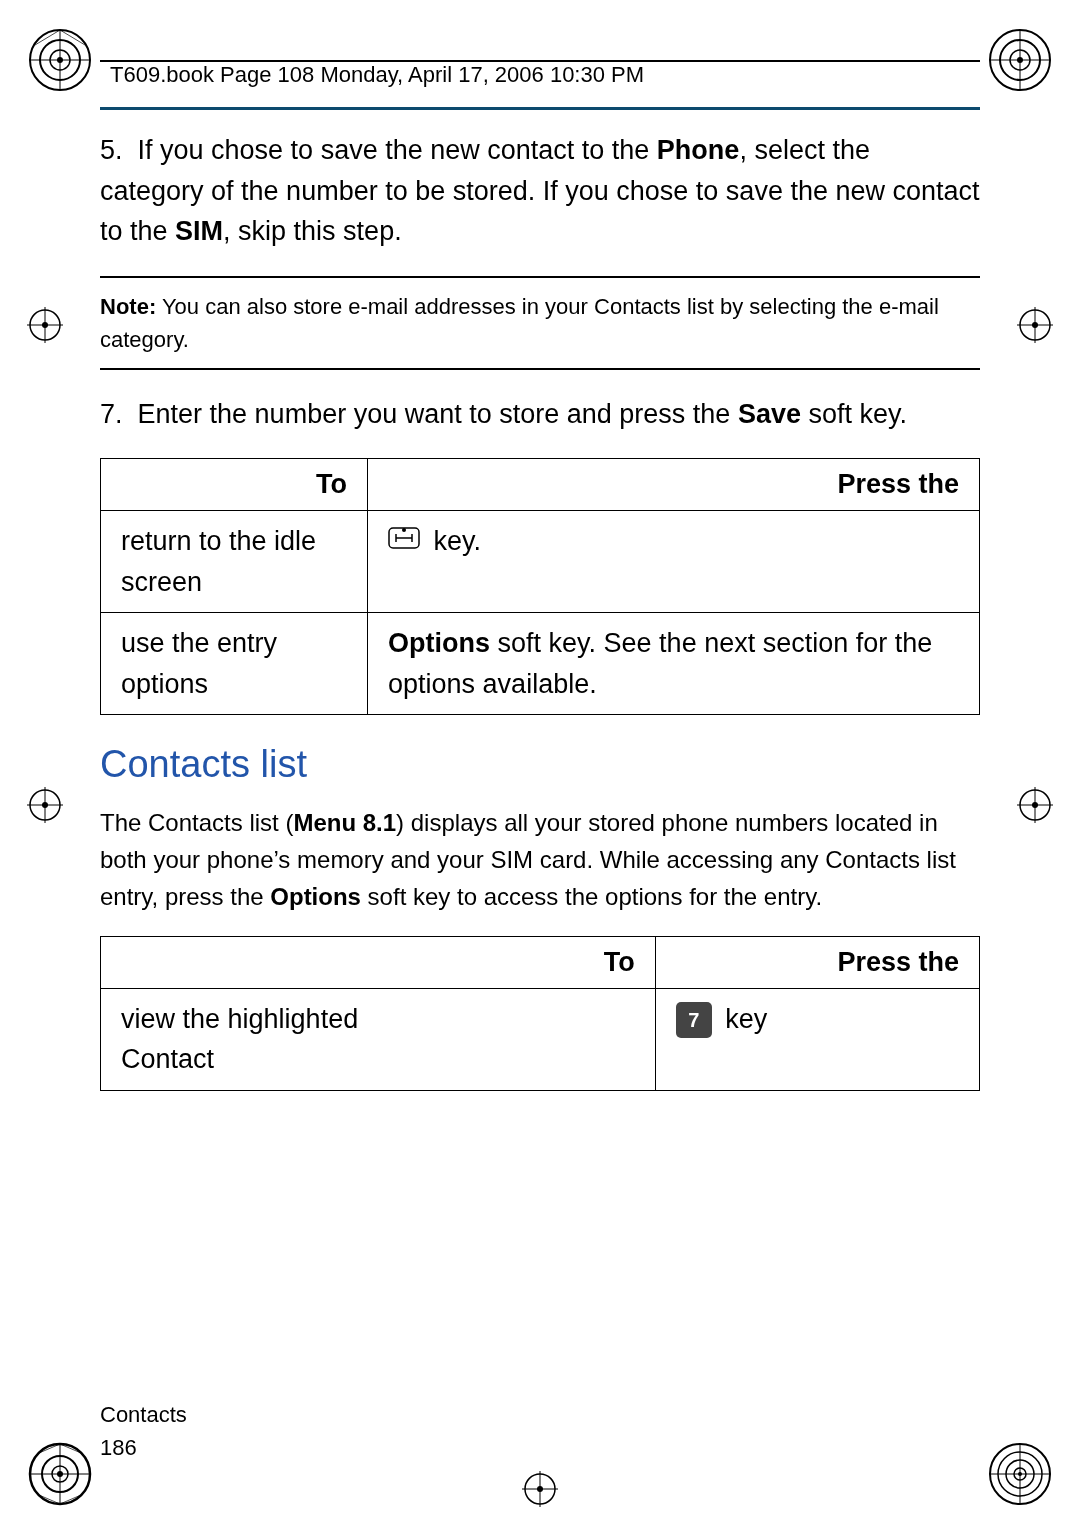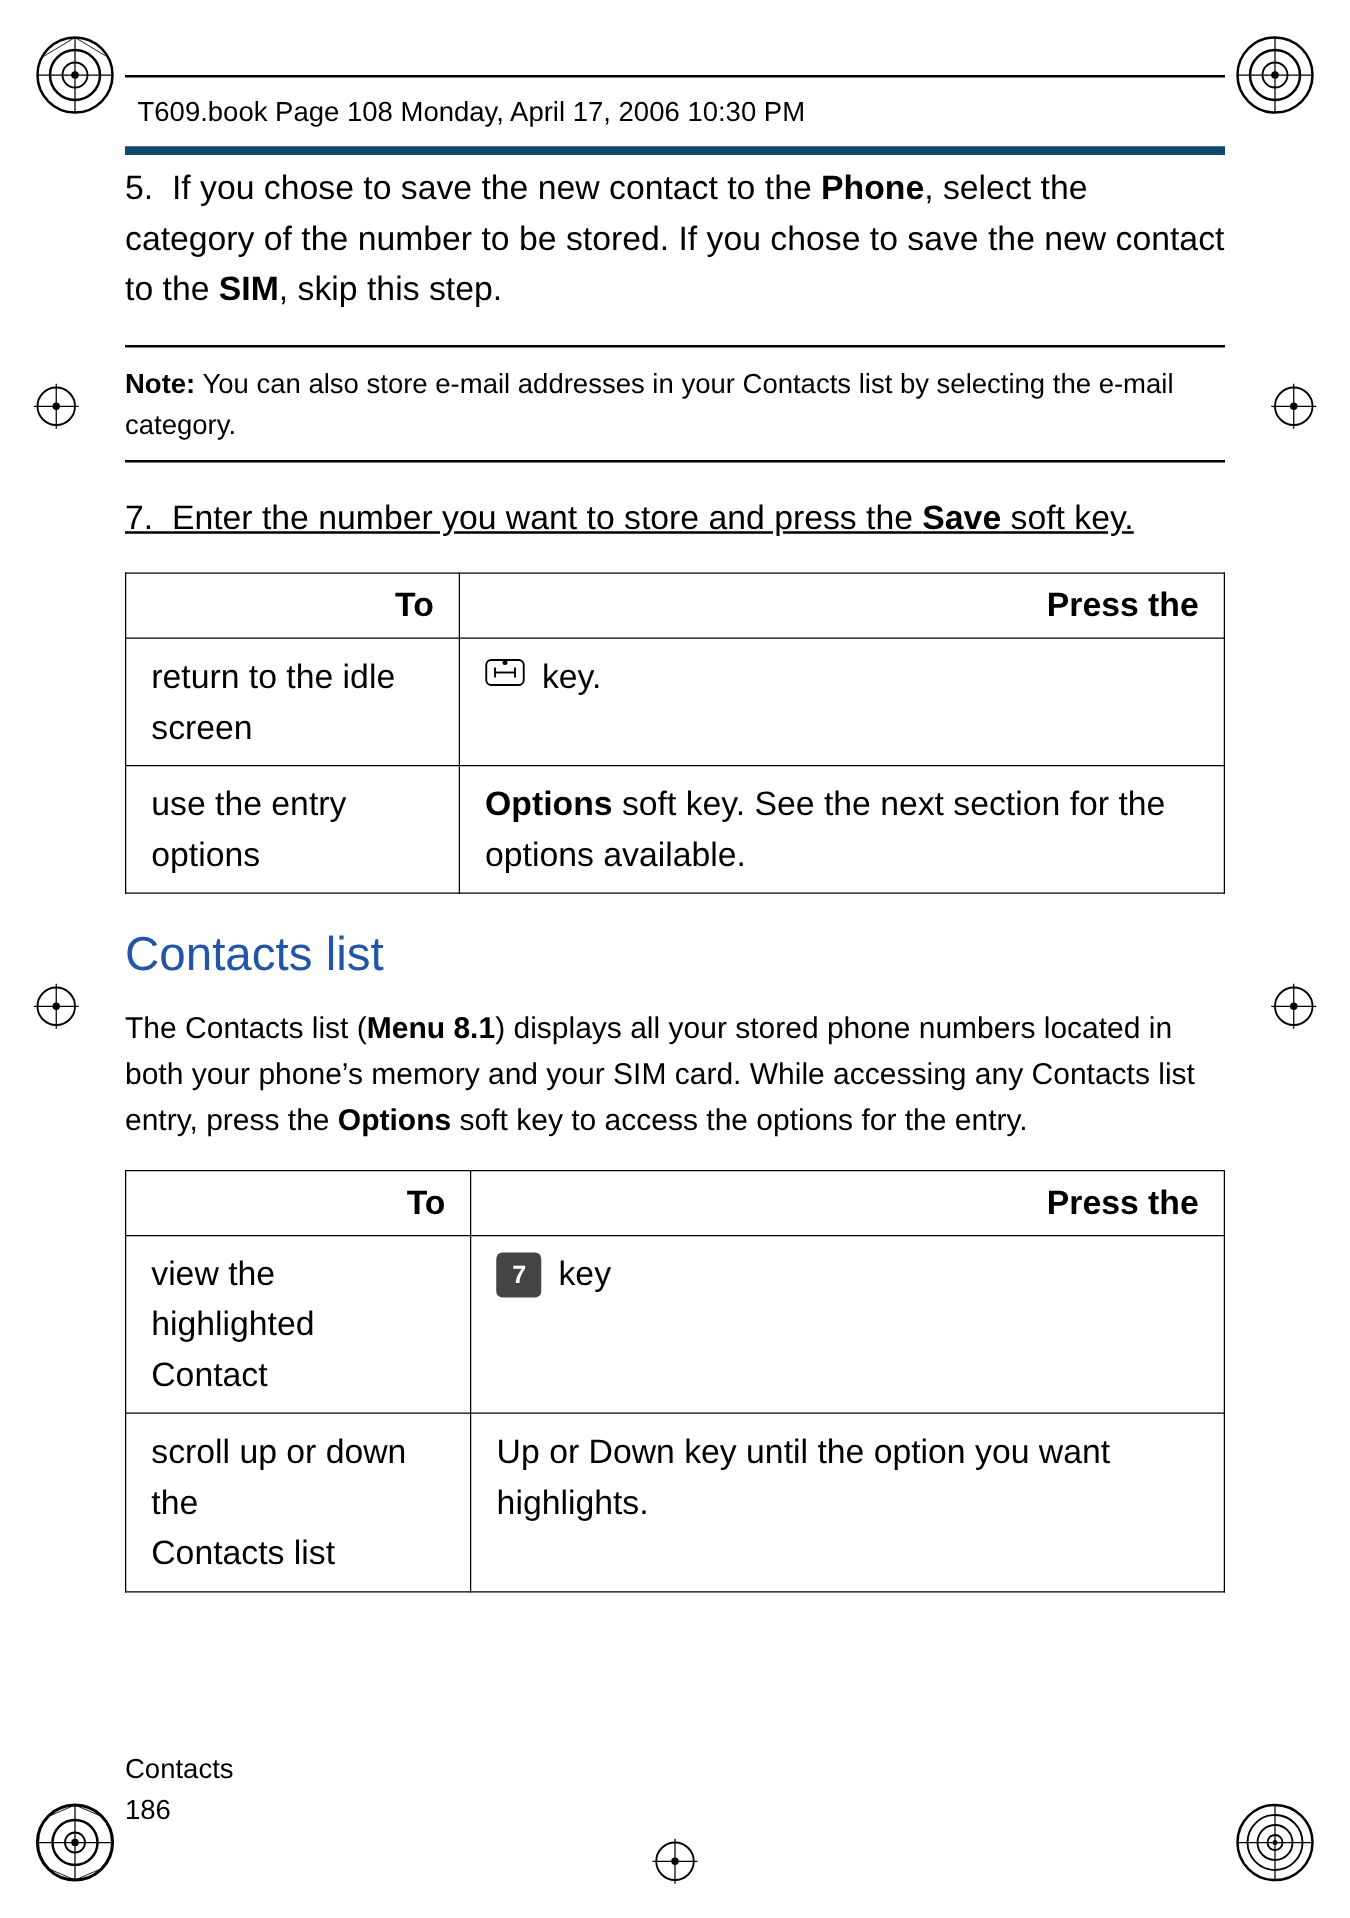--- a/index.html
+++ b/index.html
@@ -53,25 +53,25 @@
     .side-left-mid { left: 20px; top: 780px; }
     .side-right-mid { right: 20px; top: 780px; }
     .side-bottom-center { bottom: 20px; left: 50%; transform: translateX(-50%); }
 
     
     .header-bar {
       position: absolute;
       top: 60px;
       left: 100px;
       right: 100px;
-      height: 64px;
+      height: 50px;
       border-top: 2px solid #000;
-      border-bottom: 7px solid #0c4a6e;
+      border-bottom: 3px solid #0c4a6e;
       display: flex;
-      align-items: center;
+      align-items: flex-start;
       padding: 0 10px;
     }
     .header-text {
       font-size: 22px;
       color: #000;
     }
 
     
     .content {
       position: absolute;
@@ -260,21 +260,21 @@
       </p>
     </div>
 
     <div class="note-box">
       <p class="note-text">
         <strong>Note:</strong><span> You can also store e-mail addresses in your Contacts list by selecting the e-mail category.</span>
       </p>
     </div>
 
 
-    <div class="step-block" style="text-decoration:underline;">
+    <div class="step-block" style="">
       <p class="step-text">
         7.&nbsp;&nbsp;<span>Enter the number you want to store and press the </span><strong>Save</strong><span> soft key.</span>
       </p>
     </div>
 
     <table class="data-table">
       <thead>
         <tr>
           <th><strong>To</strong></th>
           <th><strong>Press the</strong></th>
@@ -319,24 +319,20 @@
       </thead>
       <tbody>
         <tr>
           <td>view the highlighted<br>Contact</td>
           <td>
             
             <span style="display:inline-flex; align-items:center; justify-content:center; width:36px; height:36px; background:#444; border-radius:5px; color:#fff; font-size:20px; font-weight:bold; vertical-align:middle; margin-right:6px;">7</span>
             key
           </td>
         </tr>
-        <tr>
-          <td>scroll up or down the<br>Contacts list</td>
-          <td>Up or Down key until the option you want highlights.</td>
-        </tr>
       </tbody>
     </table>
 
   </div>
 
   <div class="footer">
     <div>Contacts</div>
     <div>186</div>
   </div>
 

